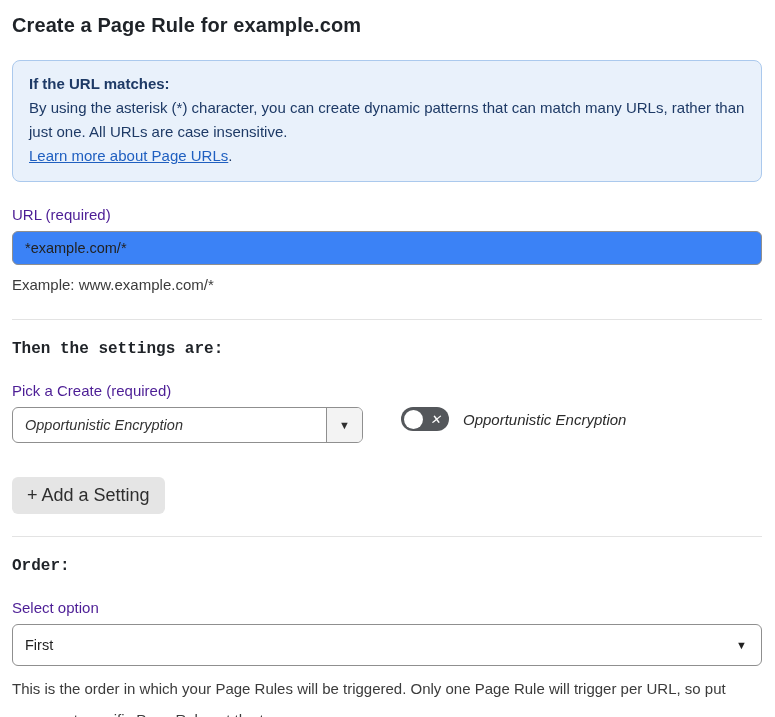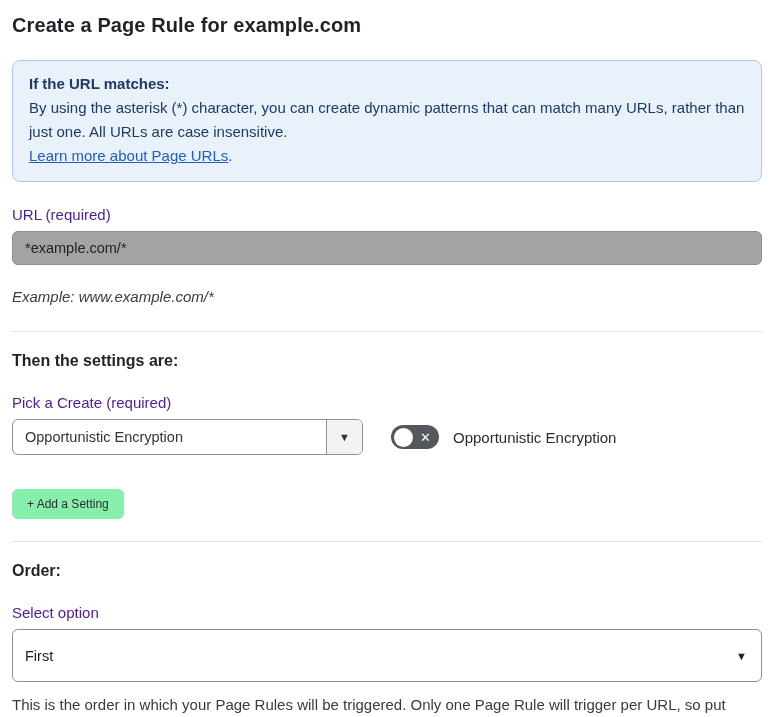--- a/index.html
+++ b/index.html
@@ -47,50 +47,51 @@
   .text-input {
     margin-top: 8px;
     width: 750px;
     height: 34px;
     border: 1px solid #8f8f8f;
     border-radius: 6px;
     padding: 0 12px;
     font-family: "Liberation Sans", sans-serif;
     font-size: 14.5px;
     color: #222222;
-    background: #a3a3a3;
+    background: #3b82f6;
     outline: none;
   }
 
   .helper-text {
-    margin-top: 20px;
+    margin-top: 8px;
     font-size: 15px;
     color: #3b3b3b;
     line-height: 24px;
-    font-style: italic;
   }
 
   .divider {
     border: none;
     border-top: 1px solid #e3e3e3;
     margin: 22px 0 0 0;
   }
 
   .section-heading {
     margin-top: 20px;
     font-size: 16px;
     font-weight: 700;
     color: #1f2328;
+    font-family: Liberation Mono, monospace;
   }
 
   .setting-row {
     margin-top: 8px;
     display: flex;
-    align-items: center;
-    gap: 28px;
+    align-items: flex-start;
+    gap: 38px;
+    font-style: italic;
   }
 
   .picker {
     display: flex;
     width: 351px;
     height: 36px;
     border: 1px solid #8f8f8f;
     border-radius: 6px;
     overflow: hidden;
     background: #ffffff;
@@ -137,34 +138,34 @@
     margin-left: auto;
     margin-right: 8px;
     color: #ffffff;
     font-size: 13px;
     line-height: 1;
   }
   .toggle-label { font-size: 15px; color: #2b2b2b; }
 
   .add-setting-btn {
     margin-top: 34px;
-    background: #86efac;
+    background: #e5e5e5;
     border: none;
     border-radius: 6px;
     padding: 8px 15px;
     font-family: "Liberation Sans", sans-serif;
-    font-size: 12px;
+    font-size: 18px;
     color: #2e2e2e;
     cursor: pointer;
   }
 
   .select-field {
     margin-top: 8px;
     width: 750px;
-    height: 53px;
+    height: 42px;
     border: 1px solid #8f8f8f;
     border-radius: 6px;
     background: #ffffff;
     display: flex;
     align-items: center;
     justify-content: space-between;
     padding: 0 14px 0 12px;
     cursor: pointer;
   }
   .select-value { font-size: 14.5px; color: #222222; }

